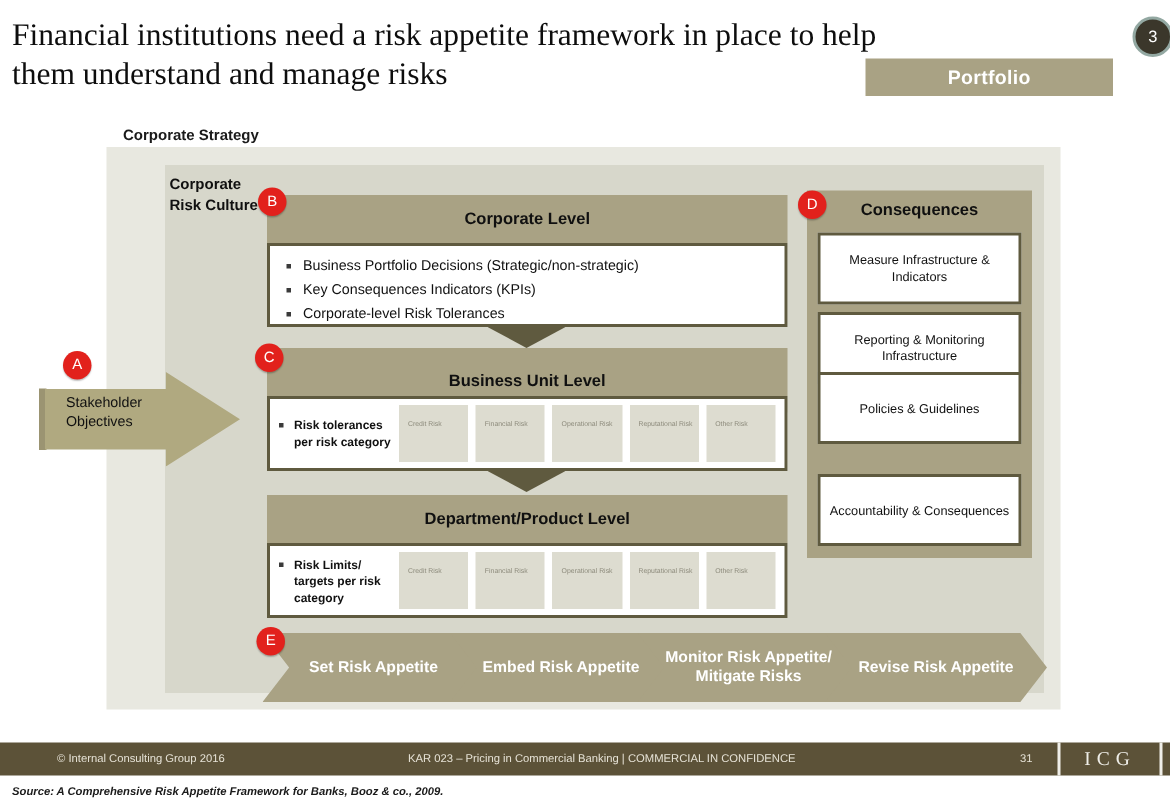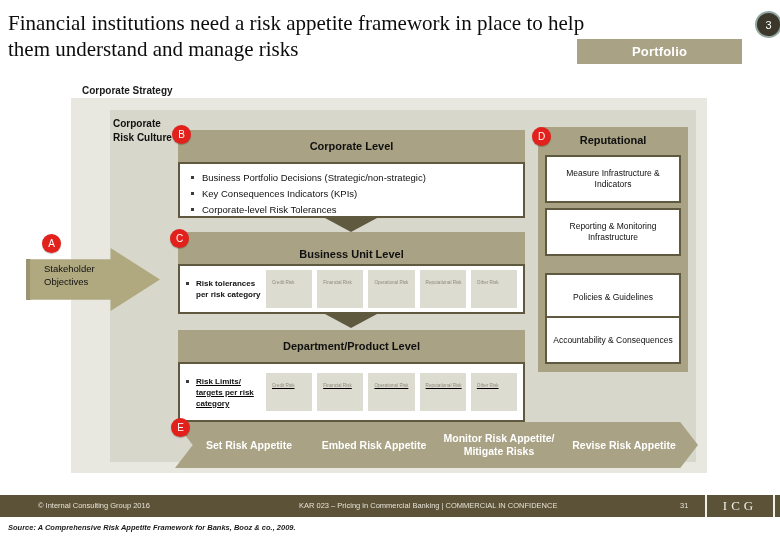--- a/index.html
+++ b/index.html
@@ -130,21 +130,21 @@
     color:#ffffff;font-size:10.5px;font-weight:bold;line-height:13px;
     display:flex;align-items:center;justify-content:center;text-align:center;
   }
   .chev span{padding:0 6px;}
 
   
   .footer-bar{
     position:absolute;left:0;top:495px;width:780px;height:22px;background:#5c5238;
   }
   .f-left{position:absolute;left:38px;top:501px;font-size:7.5px;color:#e6e2d6;}
-  .f-center{position:absolute;left:263px;top:501px;font-size:7.5px;color:#e6e2d6;padding-left:36px;}
+  .f-center{position:absolute;left:236px;top:501px;font-size:7.5px;color:#e6e2d6;padding-left:36px;}
   .f-page{position:absolute;left:680px;top:501px;font-size:7.5px;color:#e6e2d6;}
   .f-logo{
     position:absolute;left:705px;top:495px;width:66px;height:22px;
     border-left:2px solid #efeee8;border-right:2px solid #efeee8;
     color:#efeee8;font-family:"Liberation Serif", serif;font-size:13px;
     display:flex;align-items:center;justify-content:center;letter-spacing:4px;
   }
   .source{
     position:absolute;left:8px;top:523px;font-size:7.5px;color:#1a1a1a;
     font-style:italic;font-weight:bold;
@@ -189,38 +189,38 @@
         <div class="cat-box">Financial Risk</div>
         <div class="cat-box">Operational Risk</div>
         <div class="cat-box">Reputational Risk</div>
         <div class="cat-box">Other Risk</div>
       </div>
     </div>
   </div>
   <div class="down-arrow" style="left:325px;top:314px;"></div>
 
   <div class="level-head" style="left:178px;top:330px;width:347px;height:32px;">Department/Product Level</div>
-  <div class="level-body" style="left:178px;top:362px;width:347px;height:60px;text-decoration:underline;">
+  <div class="level-body" style="left:178px;top:362px;width:347px;height:50px;">
     <div class="cat-row">
       <div class="cat-label">Risk Limits/ targets per risk category</div>
       <div class="cat-boxes">
         <div class="cat-box">Credit Risk</div>
         <div class="cat-box">Financial Risk</div>
         <div class="cat-box">Operational Risk</div>
         <div class="cat-box">Reputational Risk</div>
         <div class="cat-box">Other Risk</div>
       </div>
     </div>
   </div>
 
   <div class="cap-col"></div>
-  <div class="cap-title">Reputational</div>
+  <div class="cap-title">Consequences</div>
   <div class="cap-box" style="top:155px;height:48px;">Measure Infrastructure &amp; Indicators</div>
   <div class="cap-box" style="top:208px;height:48px;">Reporting &amp; Monitoring Infrastructure</div>
-  <div class="cap-box" style="top:273px;height:48px;">Policies &amp; Guidelines</div>
+  <div class="cap-box" style="top:248px;height:48px;">Policies &amp; Guidelines</div>
   <div class="cap-box" style="top:316px;height:48px;">Accountability &amp; Consequences</div>
 
   <div class="stake-tail"></div>
   <div class="stake-arrow"></div>
   <div class="stake-text">Stakeholder Objectives</div>
 
   <div class="chev-band">
     <div class="chev" style="left:0px;width:148px;">
       <span>Set Risk Appetite</span>
     </div>

